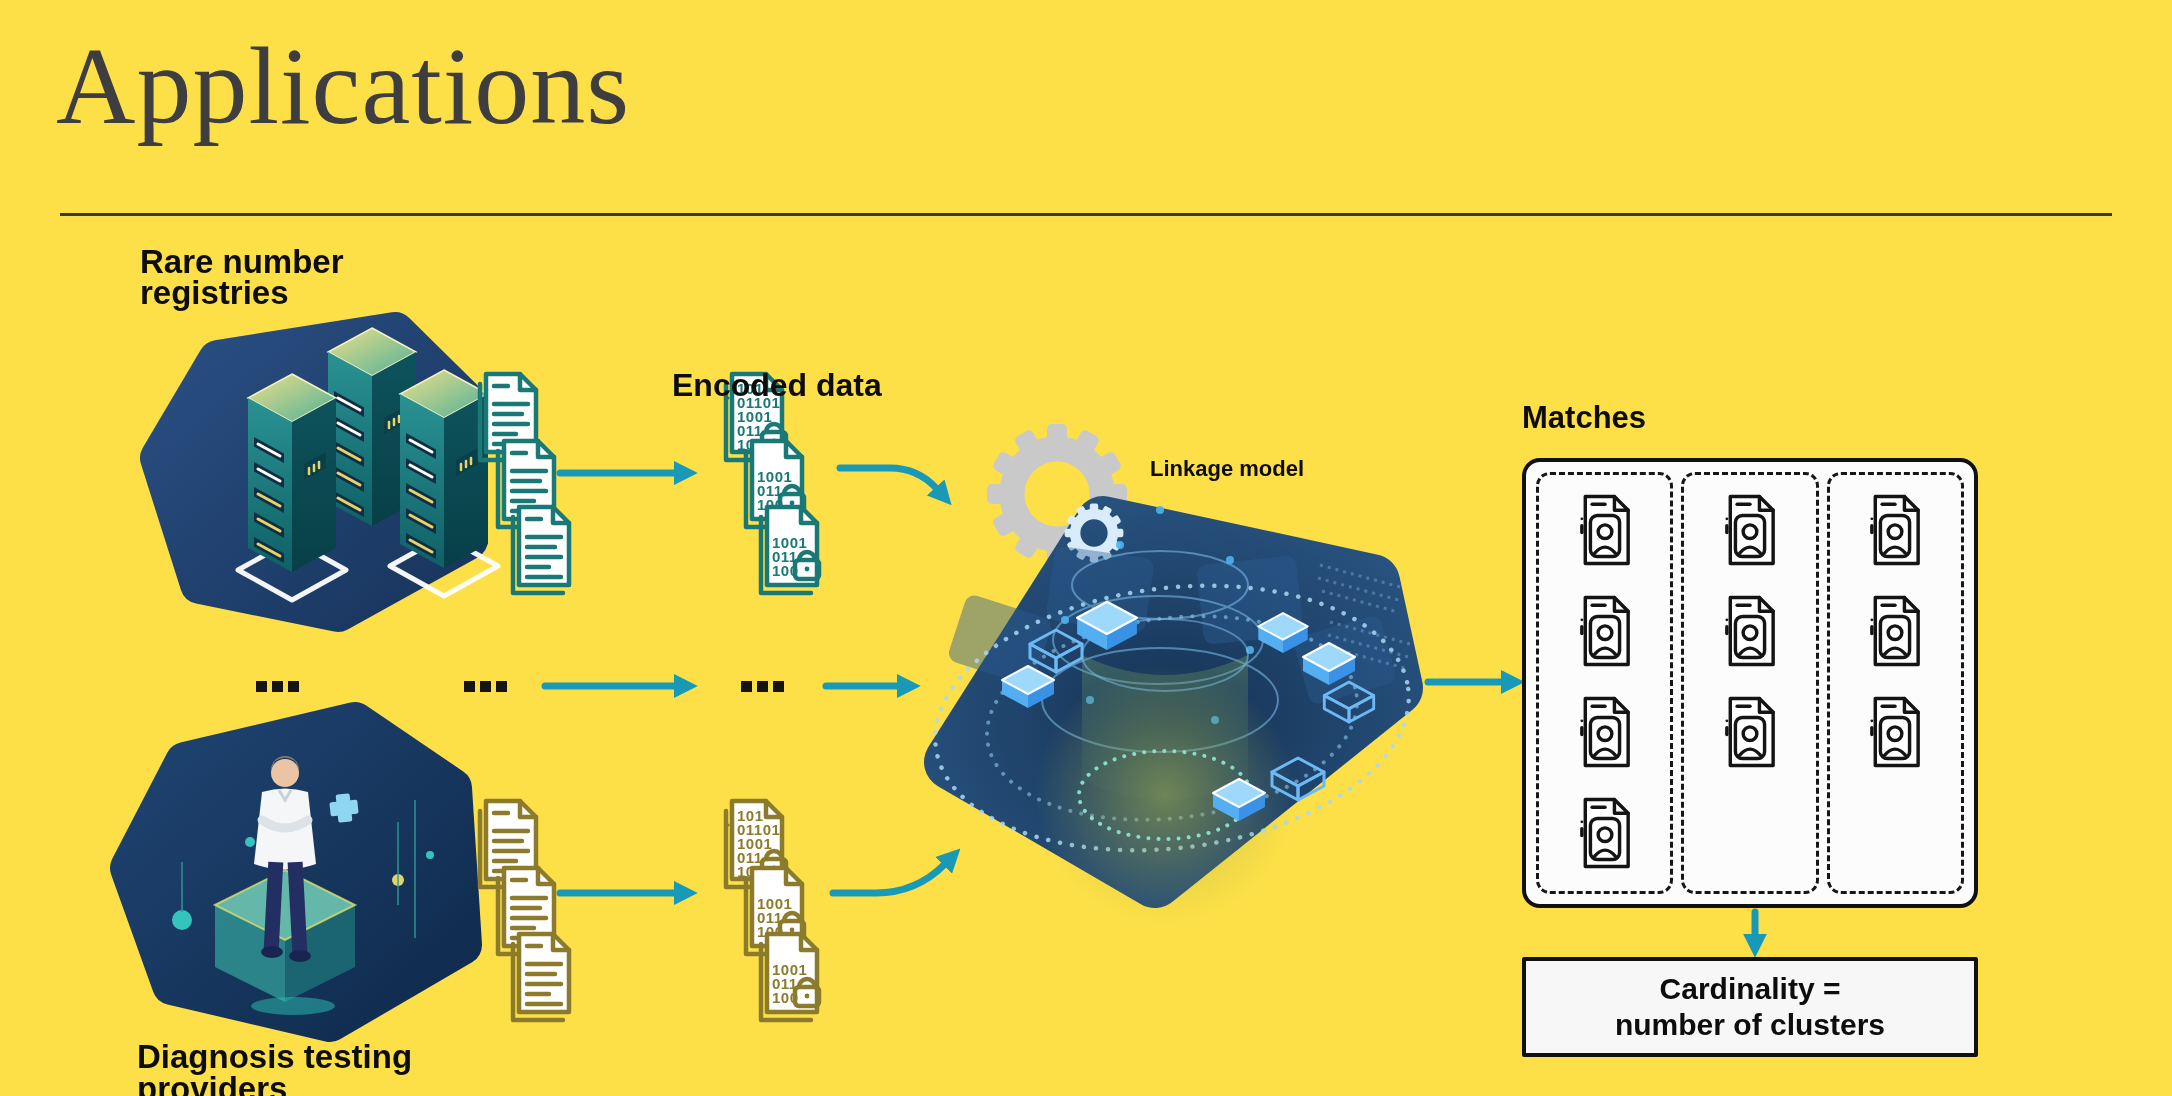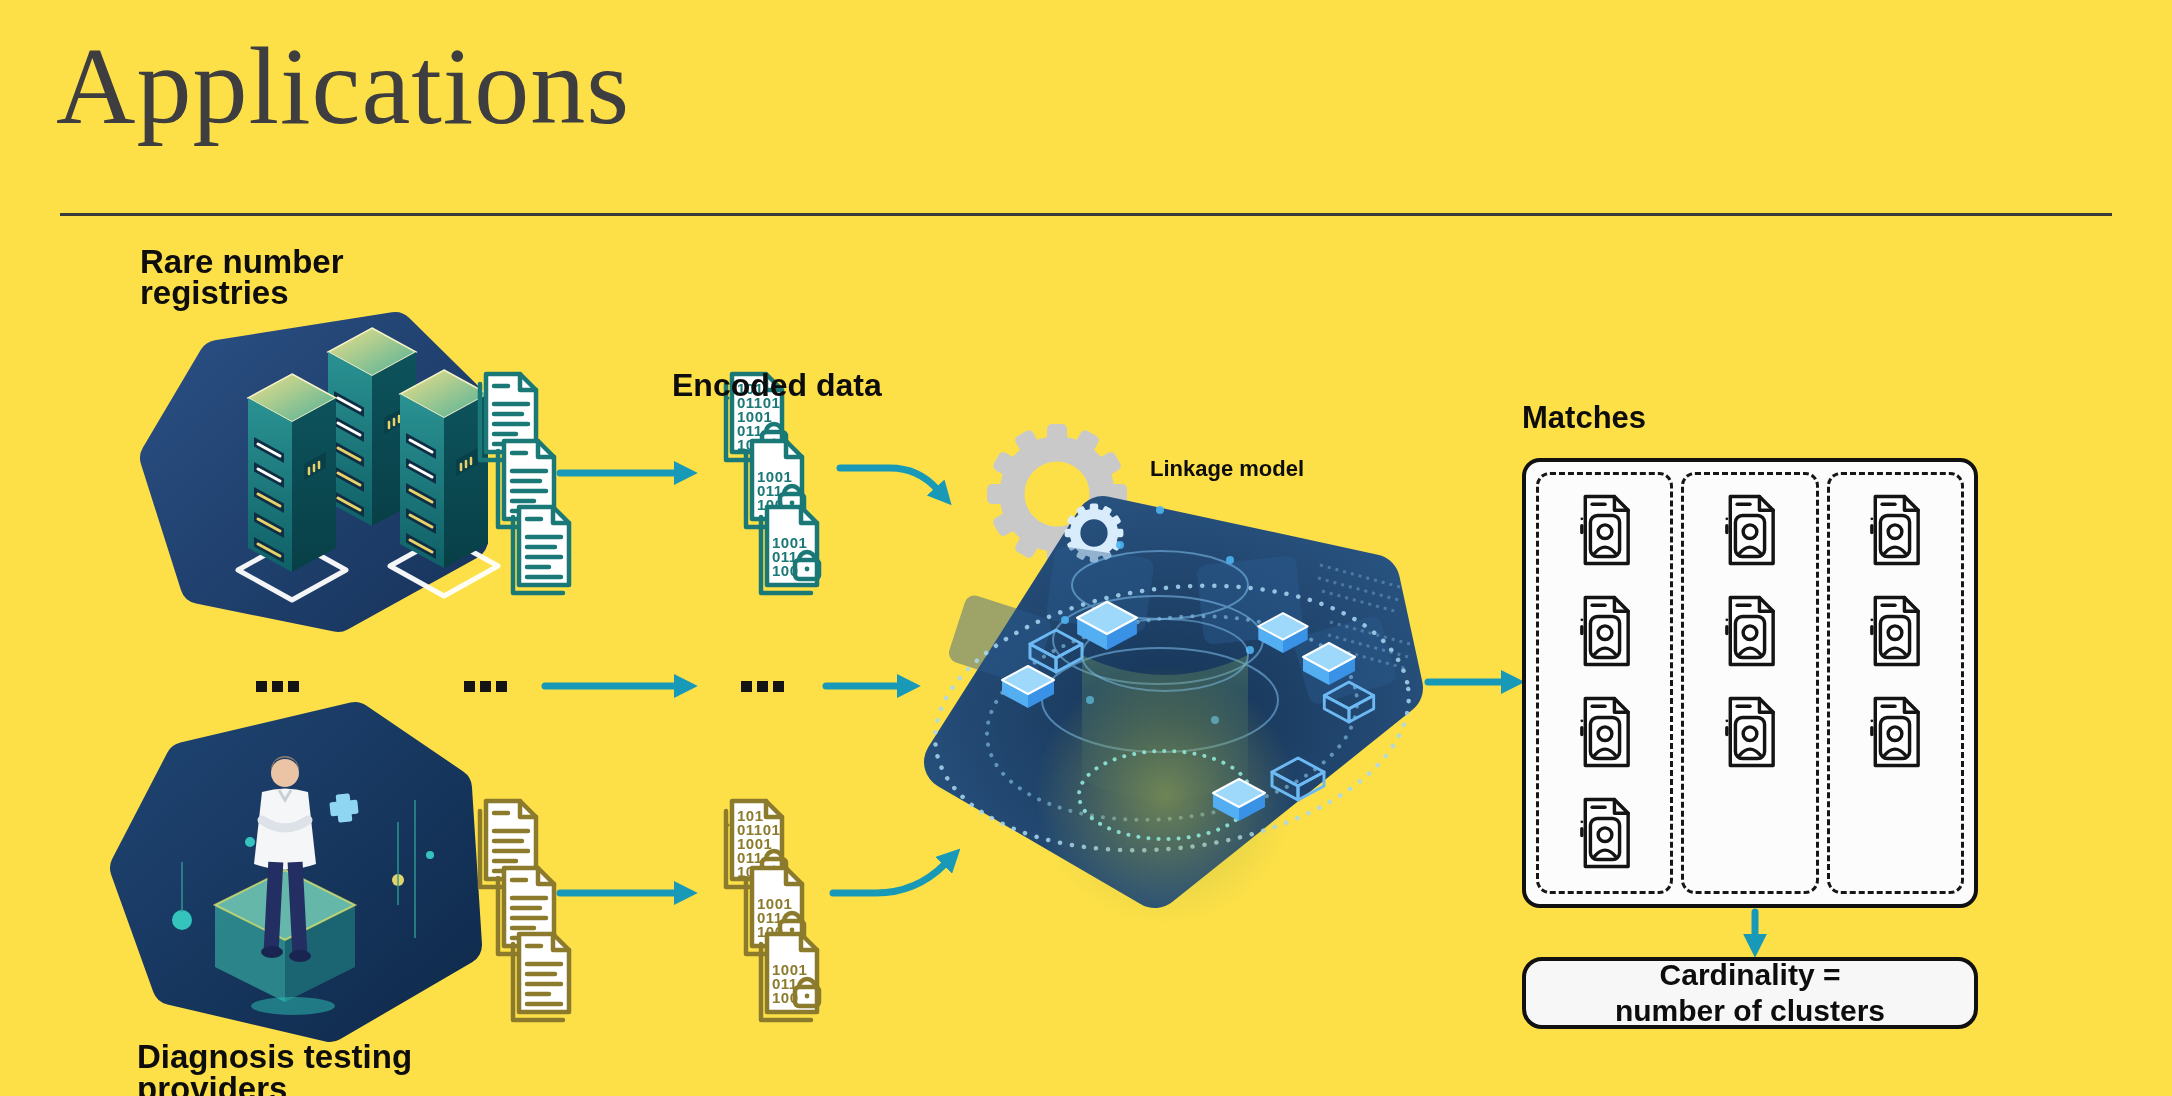--- a/index.html
+++ b/index.html
@@ -18,22 +18,22 @@
   #lbl-encoded{left:672px;top:324px;font-size:32px;margin-top:43px;}
   #lbl-linkage{left:1150px;top:456px;font-size:22px;}
   #lbl-matches{left:1522px;top:400px;width:456px;text-align:left;font-size:31px;}
   #lbl-diagnosis{left:137px;top:1041px;font-size:33px;line-height:32px;}
   #matches-box{position:absolute;z-index:2;left:1522px;top:458px;width:456px;height:450px;
     box-sizing:border-box;border:4px solid #111;border-radius:18px;background:#fcfcfc;
     display:flex;gap:8px;padding:10px;}
   .cluster{flex:1;box-sizing:border-box;border:3px dashed #161616;border-radius:14px;
     display:flex;flex-direction:column;align-items:center;gap:27px;padding-top:18px;}
   .pdoc{width:60px;height:74px;}
-  #card-box{position:absolute;z-index:2;left:1522px;top:957px;width:456px;height:72px;
-    box-sizing:border-box;border:4px solid #111;border-radius:20px;background:#f7f7f7;
+  #card-box{position:absolute;z-index:2;left:1522px;top:957px;width:456px;height:100px;
+    box-sizing:border-box;border:4px solid #111;border-radius:2px;background:#f7f7f7;
     display:flex;flex-direction:column;justify-content:center;align-items:center;
     font-weight:bold;font-size:30px;line-height:36px;color:#0d0d0d;}
   svg text.bin{font-family:"Liberation Sans",sans-serif;font-weight:bold;font-size:15px;
     letter-spacing:.5px;fill:currentColor;}
 </style>
 </head>
 <body>
 
 <div id="slide">
 

